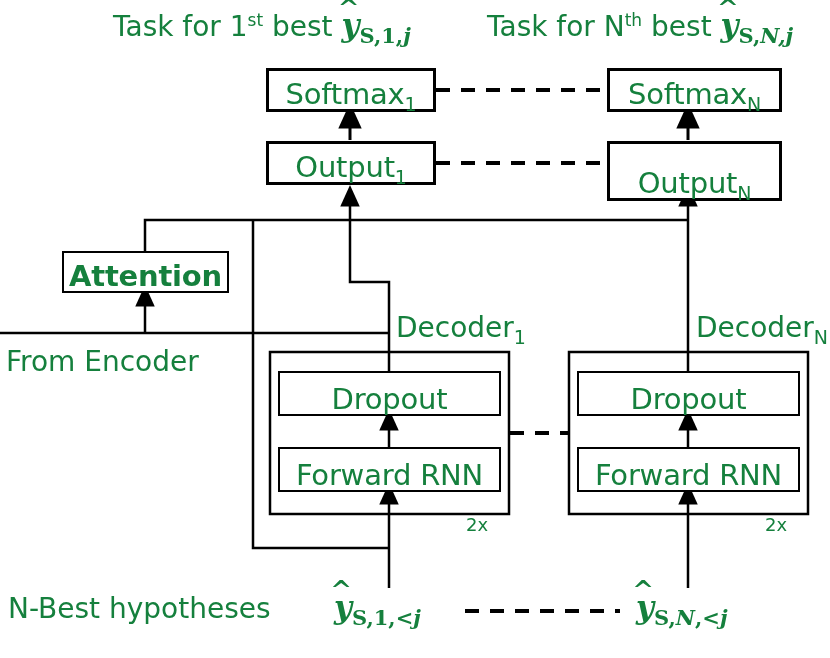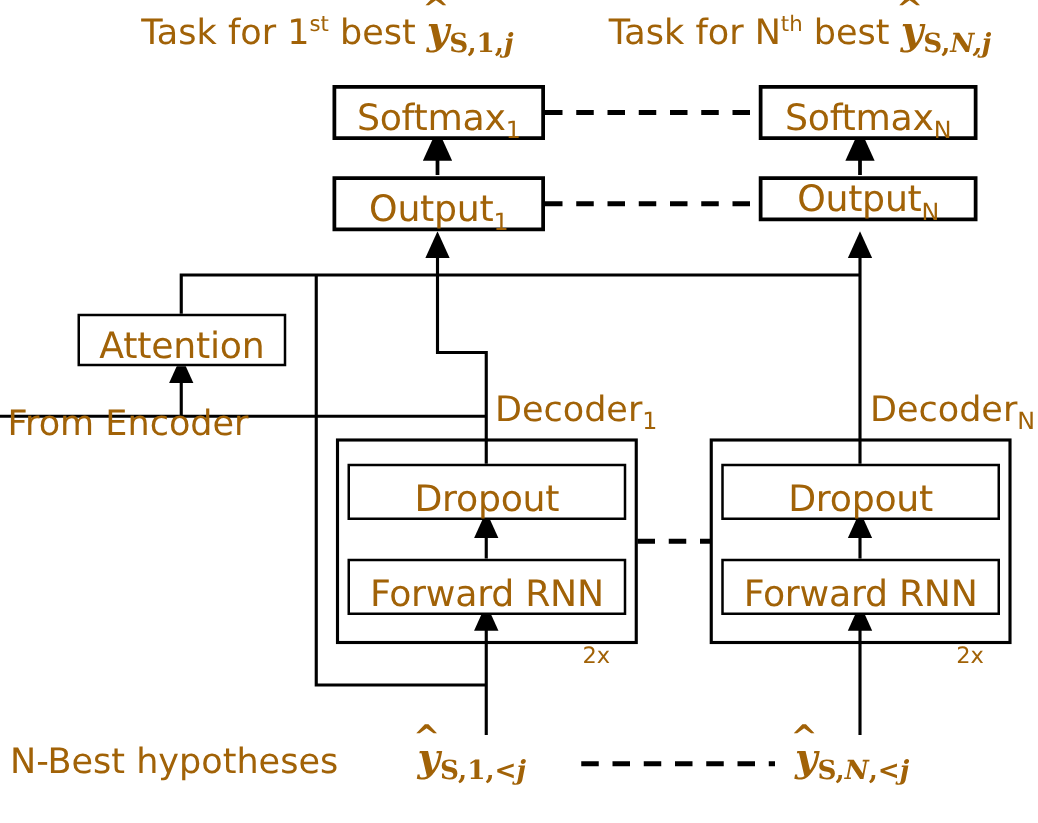--- a/index.html
+++ b/index.html
@@ -1,21 +1,21 @@
 <!DOCTYPE html>
 <html><head>
 <meta charset="utf-8">
 <style>
   html,body{margin:0;padding:0;background:#ffffff;}
   #root{
     position:relative;
     width:830px;height:658px;
     background:#ffffff;
     font-family:"DejaVu Sans","Liberation Sans",sans-serif;
-    color:#a16207;
+    color:#15803d;
     overflow:hidden;
   }
   #svg-layer{position:absolute;left:0;top:0;width:830px;height:658px;}
   .node-box{
     position:absolute;
     border:3px solid #000;
     background:#fff;
     display:flex;align-items:flex-end;justify-content:center;
     box-sizing:border-box;
     white-space:nowrap;
@@ -133,29 +133,29 @@
   </div>
 
   <div class="node-box" style="left:607px;top:68px;width:175px;height:44px;">
     <span class="node-label"><span>Softmax</span><span class="sub">N</span></span>
   </div>
 
   <div class="node-box" style="left:266px;top:141px;width:170px;height:44px;">
     <span class="node-label"><span>Output</span><span class="sub">1</span></span>
   </div>
 
-  <div class="node-box" style="left:607px;top:141px;width:175px;height:36px;">
+  <div class="node-box" style="left:607px;top:141px;width:175px;height:60px;">
     <span class="node-label"><span>Output</span><span class="sub">N</span></span>
   </div>
 
-  <div class="node-box thin" style="left:62px;top:251px;width:167px;height:42px;">
+  <div class="node-box thin" style="left:62px;top:251px;width:167px;height:42px;font-weight:bold;">
     <span class="node-label">Attention</span>
   </div>
 
-  <div class="free-text" style="left:6px;top:325px;text-align:right;">From Encoder</div>
+  <div class="free-text" style="left:6px;top:348px;text-align:right;">From Encoder</div>
 
   <div class="dec-label" style="left:396px;top:311px;"><span>Decoder</span><span class="sub">1</span></div>
 
   <div class="node-box thin" style="left:278px;top:371px;width:223px;height:45px;">
     <span class="node-label">Dropout</span>
   </div>
 
   <div class="node-box thin" style="left:278px;top:447px;width:223px;height:45px;">
     <span class="node-label">Forward RNN</span>
   </div>

